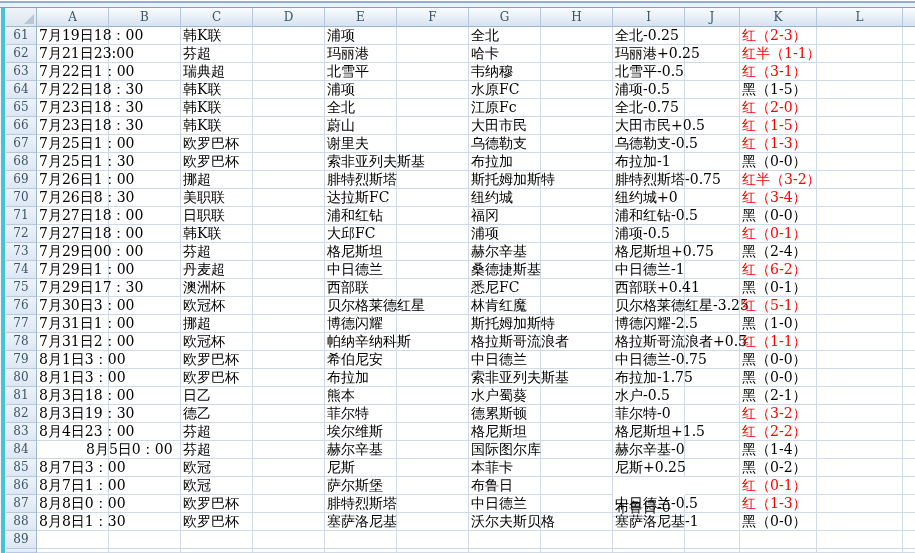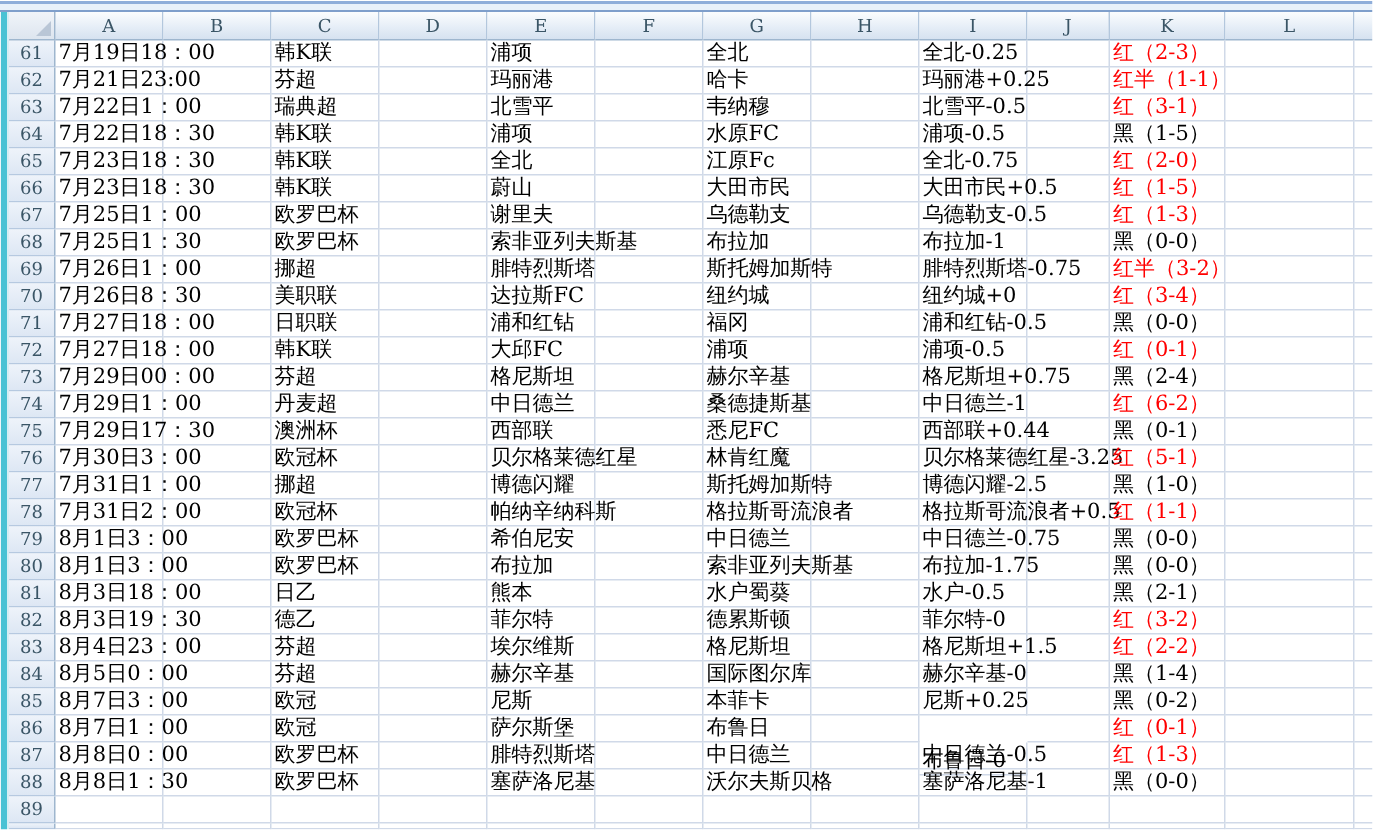--- a/index.html
+++ b/index.html
@@ -286,21 +286,21 @@
         <div class="row">
           <div class="rowhdr"><span>75</span></div>
           <div class="cell" style="width: 72px;"><span>7月29日17：30</span></div>
           <div class="cell" style="width: 72px;"></div>
           <div class="cell" style="width: 72px;"><span>澳洲杯</span></div>
           <div class="cell" style="width: 72px;"></div>
           <div class="cell" style="width: 72px;"><span>西部联</span></div>
           <div class="cell" style="width: 72px;"></div>
           <div class="cell" style="width: 72px;"><span>悉尼FC</span></div>
           <div class="cell" style="width: 72px;"></div>
-          <div class="cell" style="width: 72px;"><span>西部联+0.44</span></div>
+          <div class="cell" style="width: 72px;"><span>西部联+0.41</span></div>
           <div class="cell" style="width: 55px;"></div>
           <div class="cell" style="width: 77px;"><span style="color: rgb(0, 0, 0);">黑（0-1）</span></div>
           <div class="cell" style="width: 86px;"></div>
           <div class="cell" style="width: 12px; border-right: none;"></div>
         </div>
         <div class="row">
           <div class="rowhdr"><span>76</span></div>
           <div class="cell" style="width: 72px;"><span>7月30日3：00</span></div>
           <div class="cell" style="width: 72px;"></div>
           <div class="cell" style="width: 72px;"><span>欧冠杯</span></div>
@@ -422,21 +422,21 @@
           <div class="cell" style="width: 72px;"><span>格尼斯坦</span></div>
           <div class="cell" style="width: 72px;"></div>
           <div class="cell" style="width: 72px;"><span>格尼斯坦+1.5</span></div>
           <div class="cell" style="width: 55px;"></div>
           <div class="cell" style="width: 77px;"><span style="color: rgb(255, 0, 0);">红（2-2）</span></div>
           <div class="cell" style="width: 86px;"></div>
           <div class="cell" style="width: 12px; border-right: none;"></div>
         </div>
         <div class="row">
           <div class="rowhdr"><span>84</span></div>
-          <div class="cell" style="width: 72px;"><span>8月5日0：00</span></div>
+          <div class="cell" style="width: 72px; padding-left: 47px;"><span>8月5日0：00</span></div>
           <div class="cell" style="width: 72px;"></div>
           <div class="cell" style="width: 72px;"><span>芬超</span></div>
           <div class="cell" style="width: 72px;"></div>
           <div class="cell" style="width: 72px;"><span>赫尔辛基</span></div>
           <div class="cell" style="width: 72px;"></div>
           <div class="cell" style="width: 72px;"><span>国际图尔库</span></div>
           <div class="cell" style="width: 72px;"></div>
           <div class="cell" style="width: 72px;"><span>赫尔辛基-0</span></div>
           <div class="cell" style="width: 55px;"></div>
           <div class="cell" style="width: 77px;"><span style="color: rgb(0, 0, 0);">黑（1-4）</span></div>

